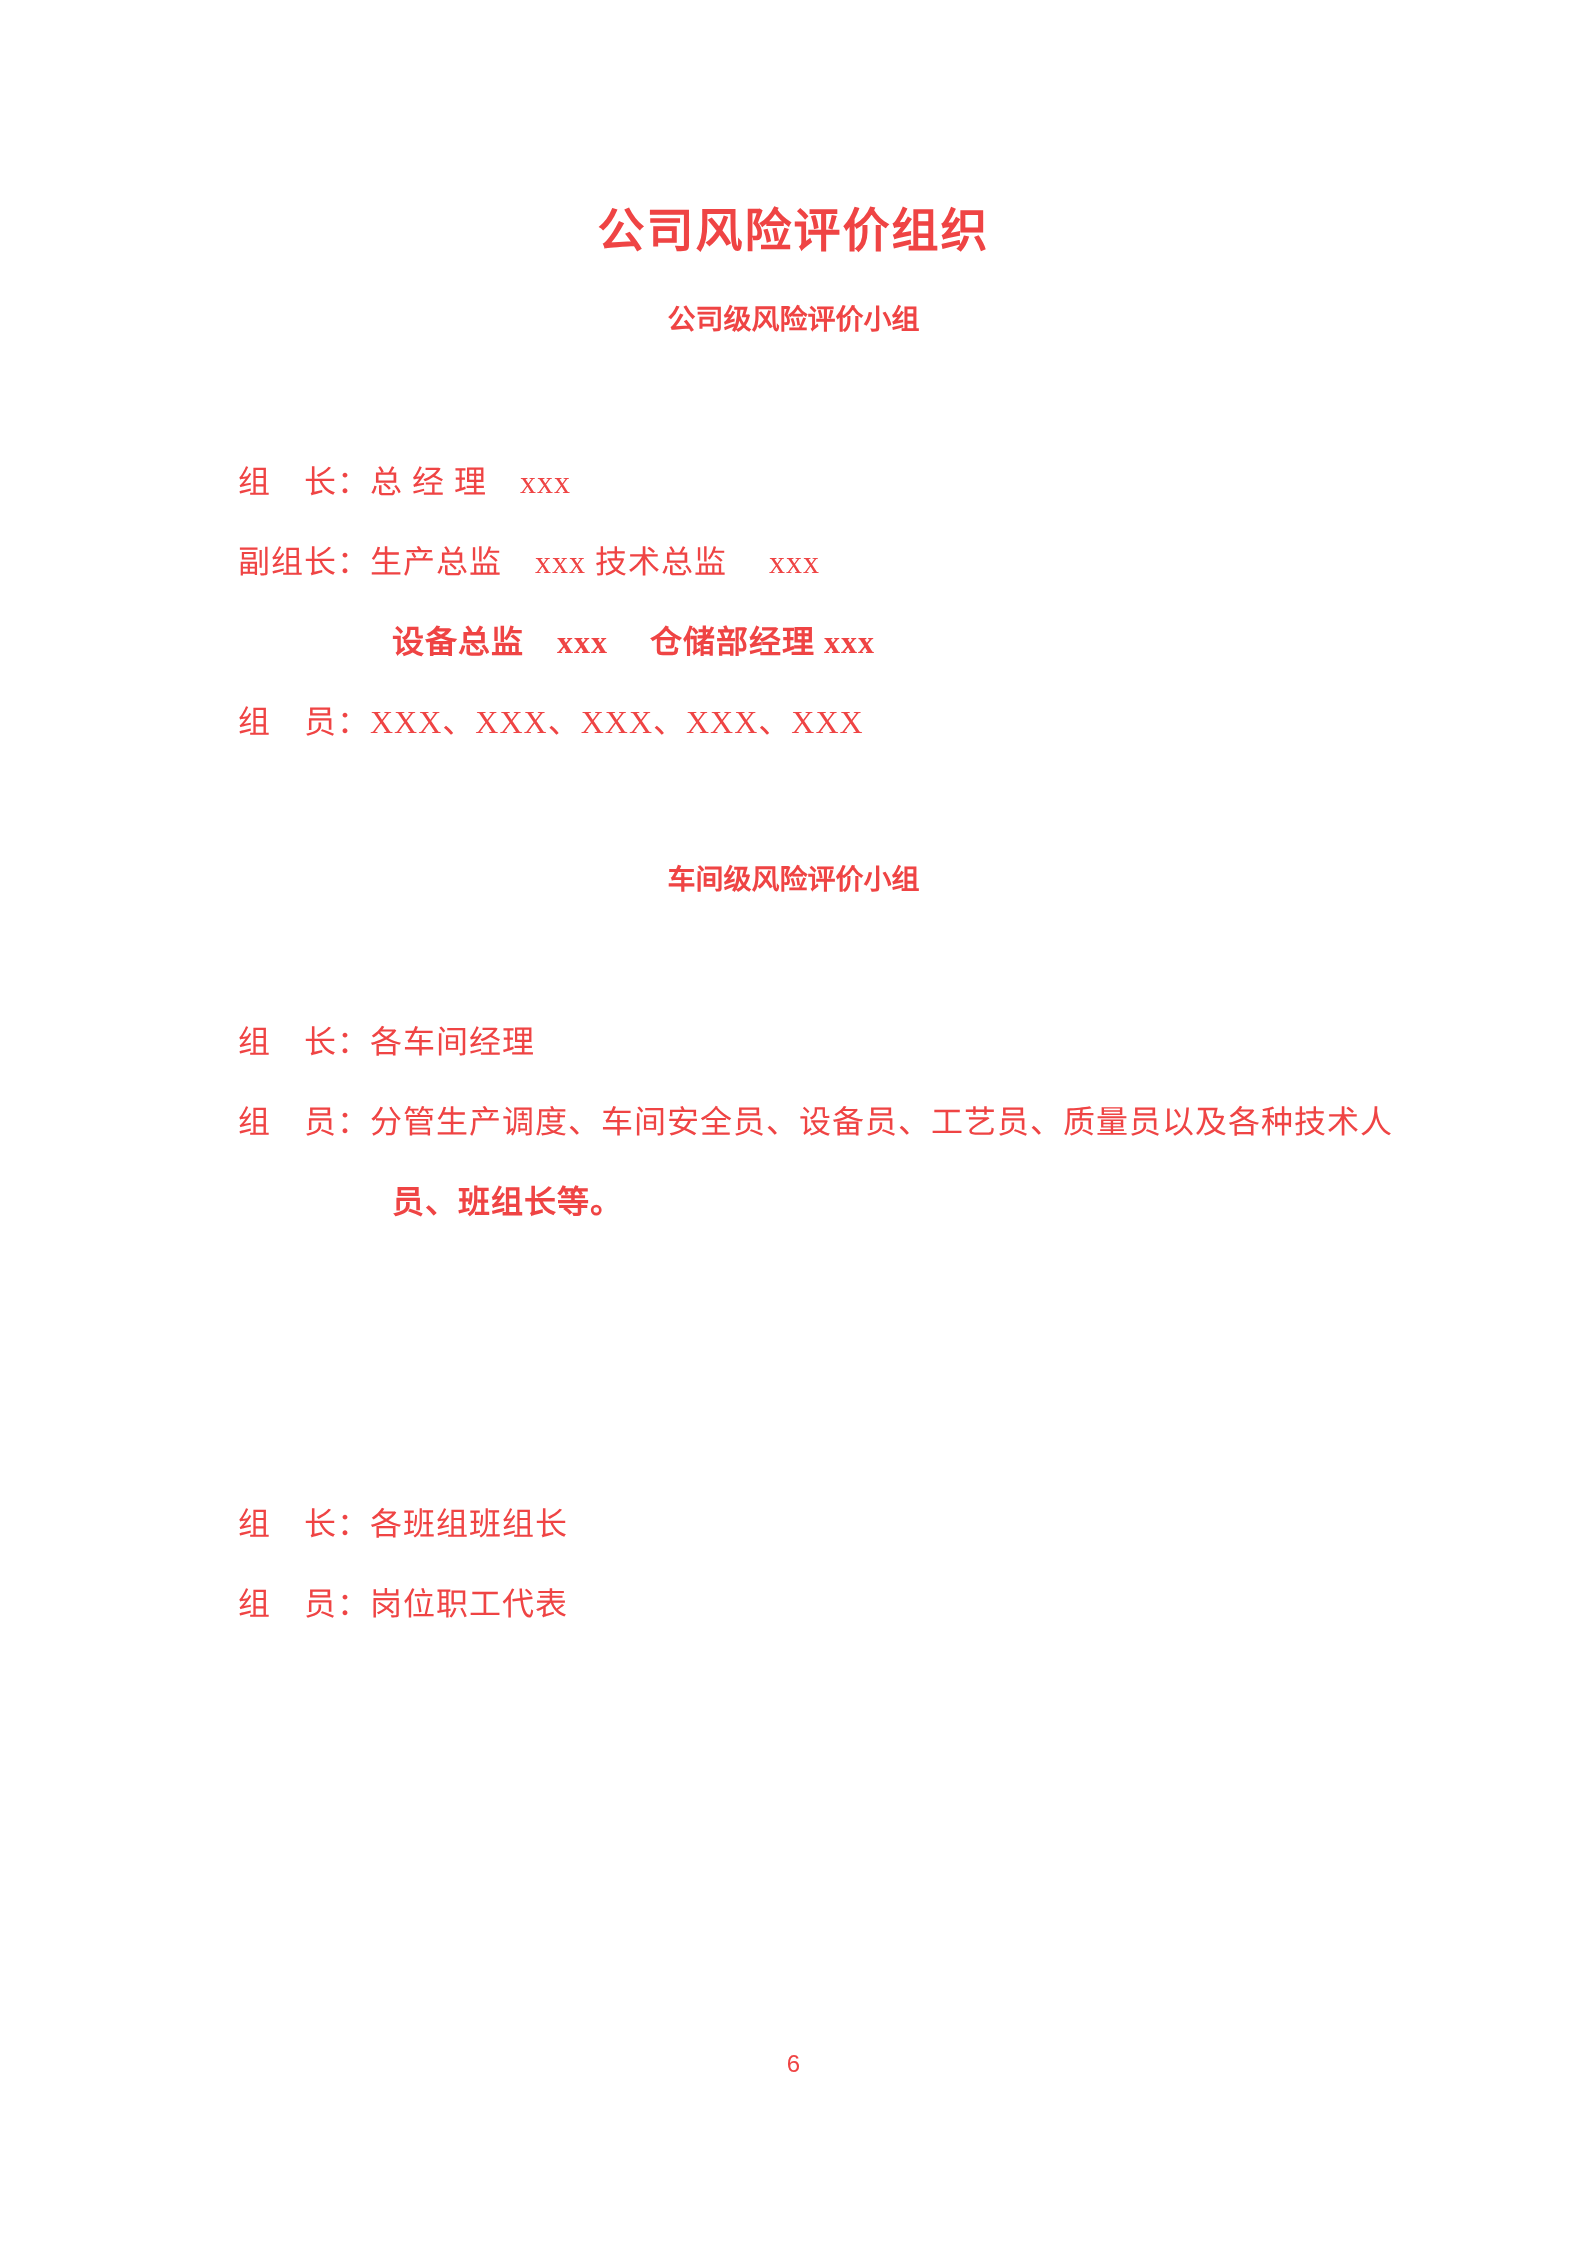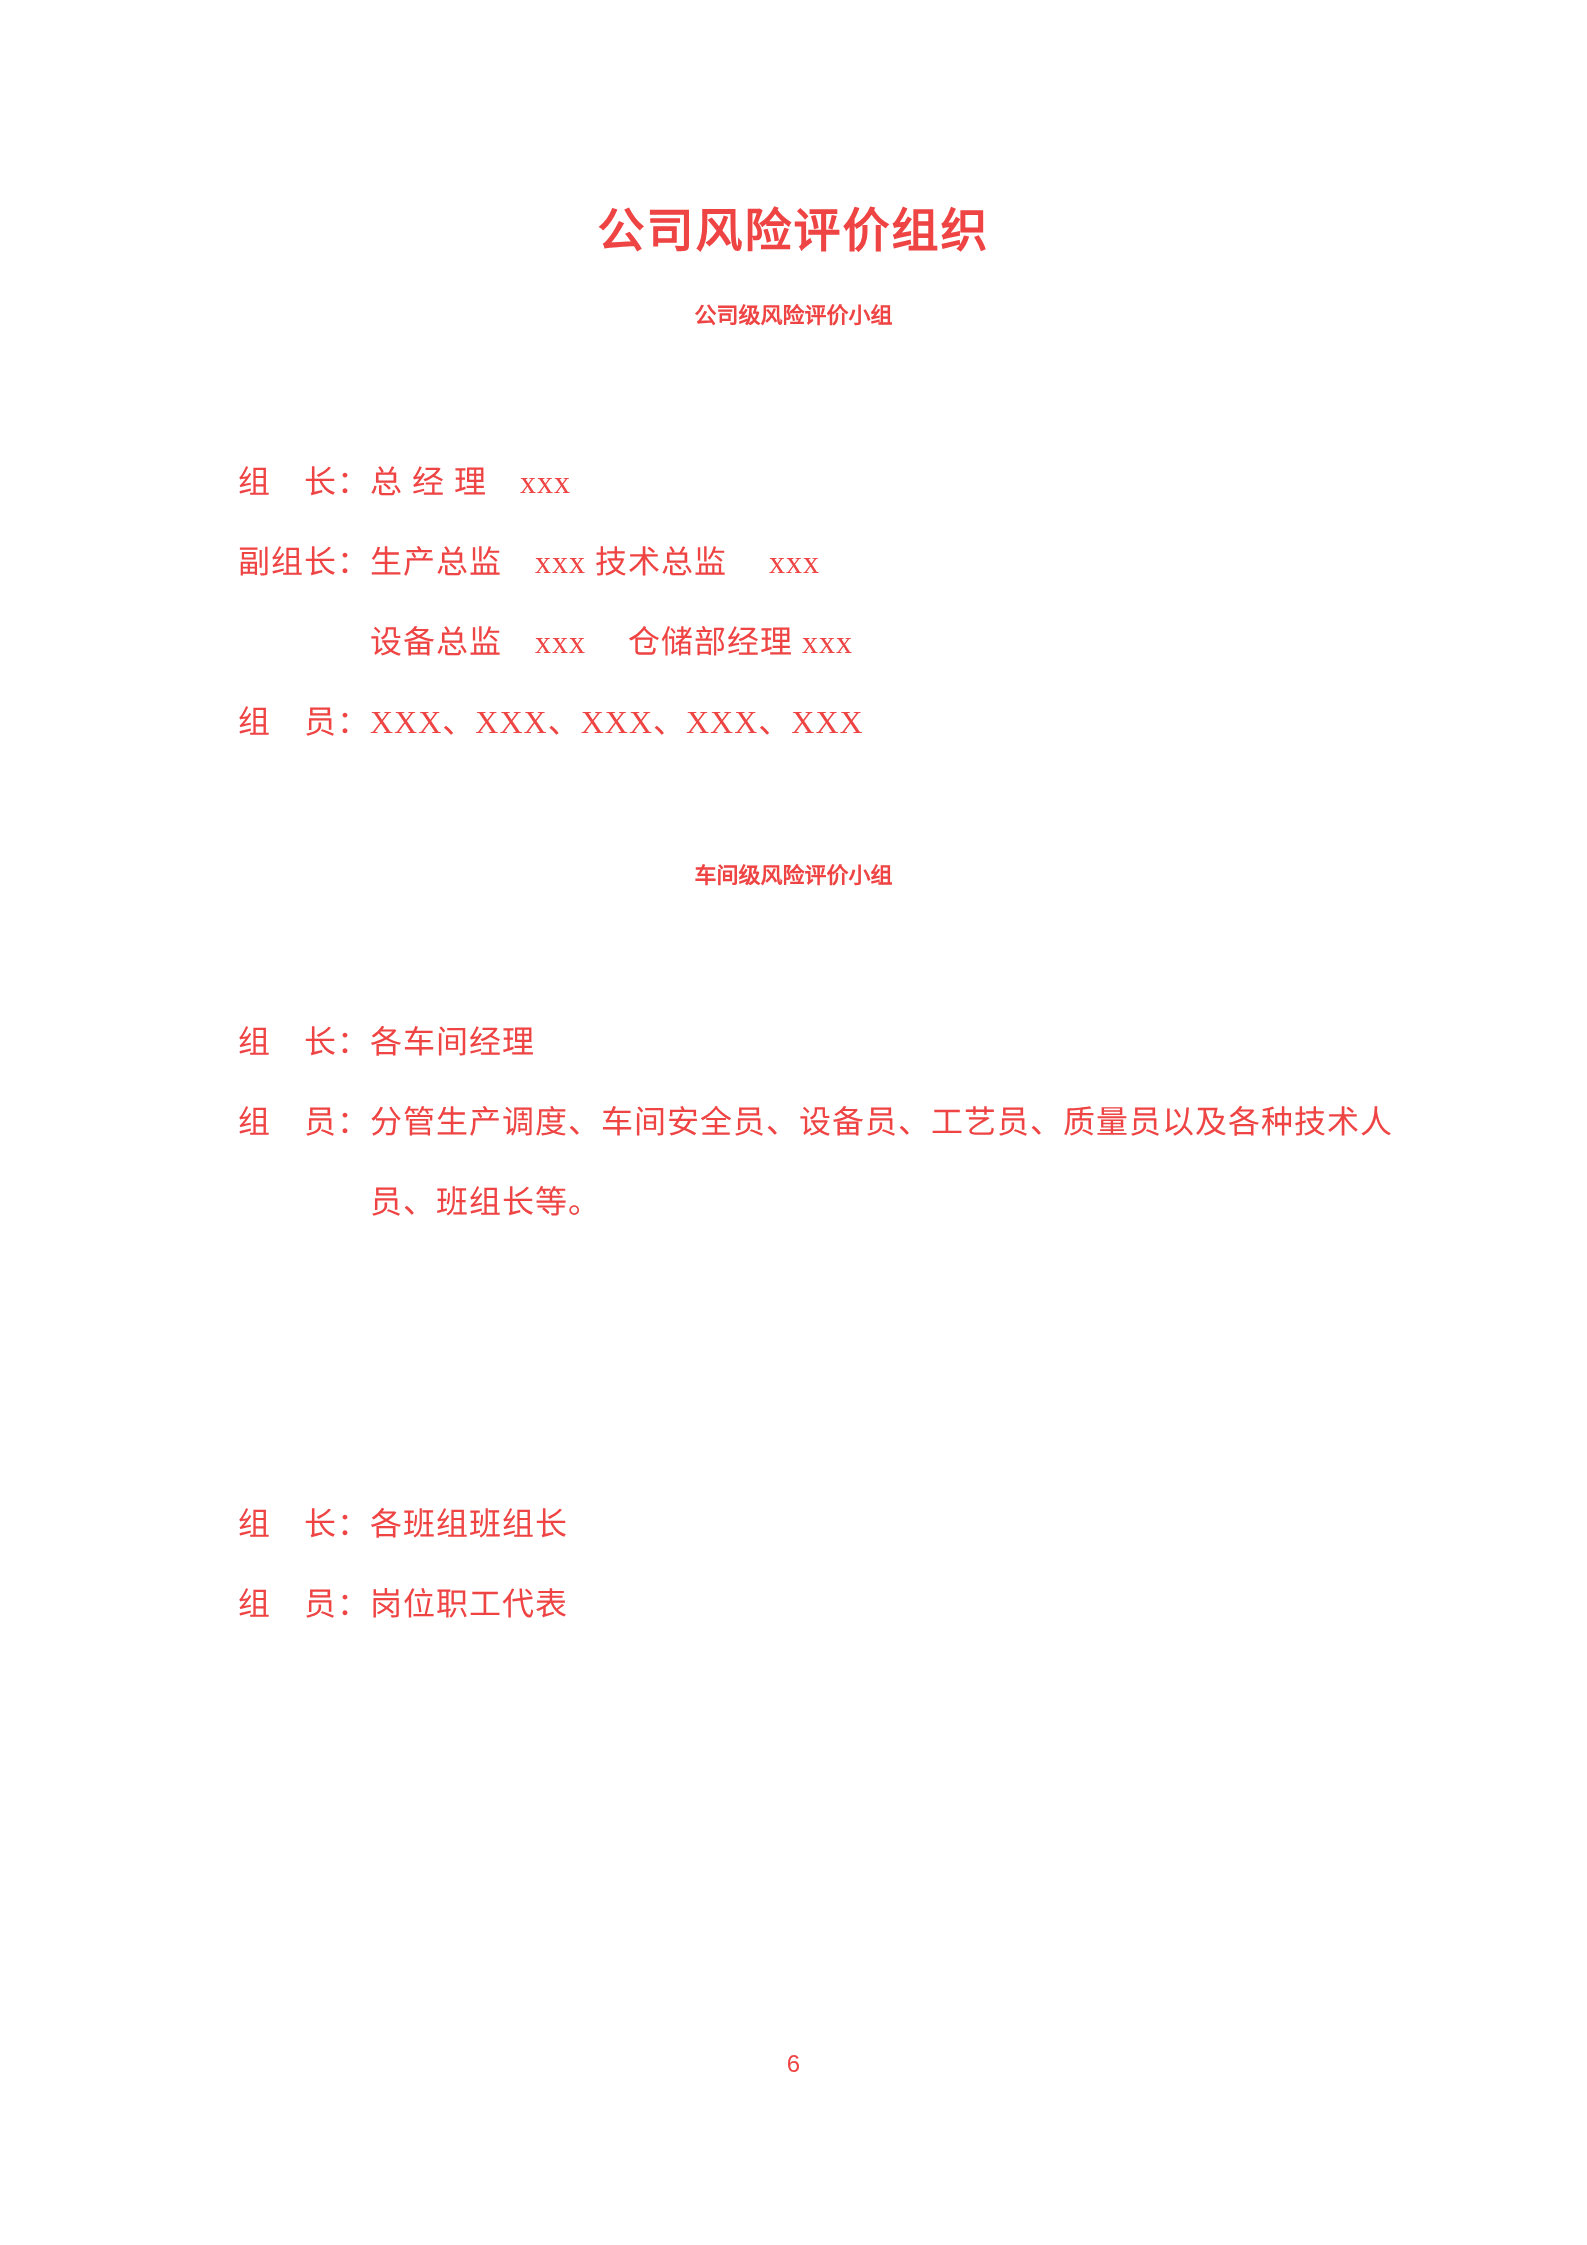--- a/index.html
+++ b/index.html
@@ -31,37 +31,38 @@
     white-space: pre;
   }
   .section-heading {
     position: absolute;
     left: 0;
     width: 100%;
     margin: 0;
     text-align: center;
     font-family: "Liberation Serif", serif;
     font-weight: 700;
-    font-size: 22px;
+    font-size: 28px;
     line-height: 1.25;
     white-space: pre;
   }
   .body-line {
     position: absolute;
     left: 238px;
     margin: 0;
     font-family: "Liberation Serif", serif;
     font-weight: 400;
     font-size: 32px;
     line-height: 1.25;
     letter-spacing: 1px;
     white-space: pre;
   }
   .indent {
-    left: 370px;
+    left: 392px;
+    font-weight: bold;
   }
   .page-number {
     position: absolute;
     top: 2050px;
     left: 0;
     width: 100%;
     margin: 0;
     text-align: center;
     font-family: "Liberation Sans", sans-serif;
     font-weight: 400;

